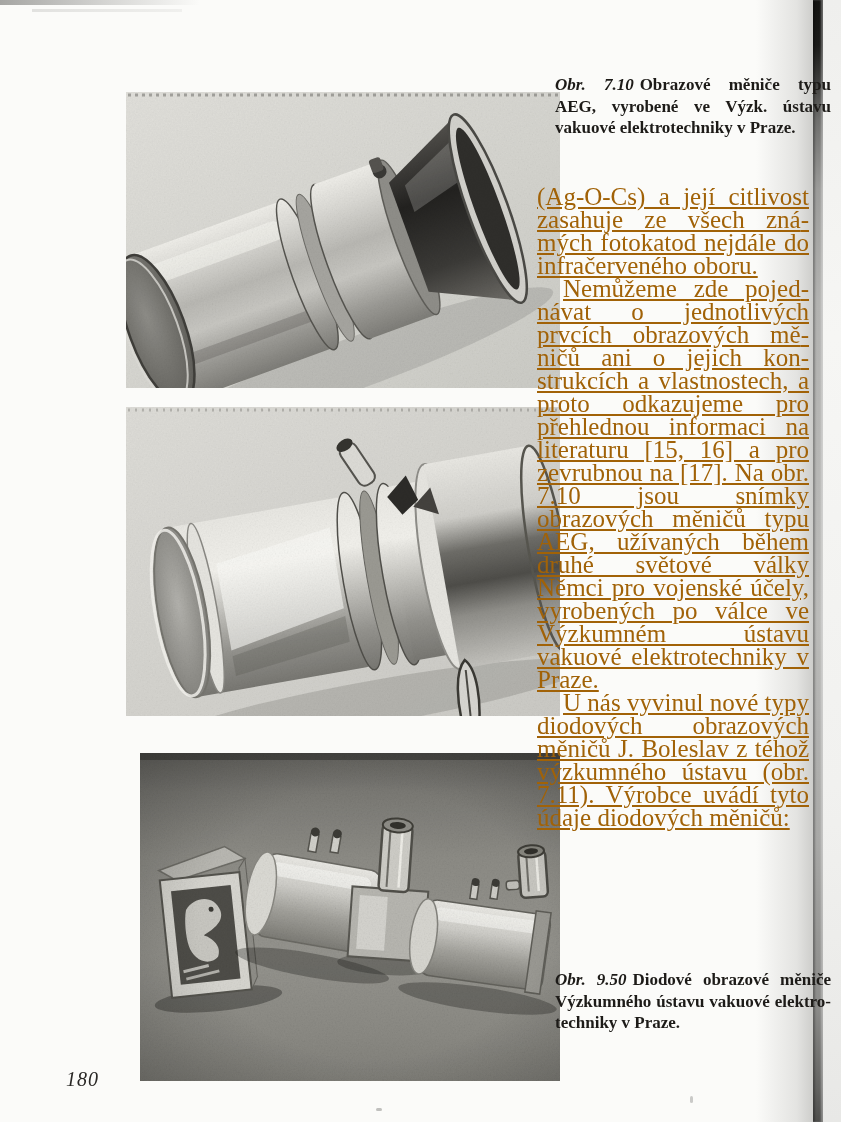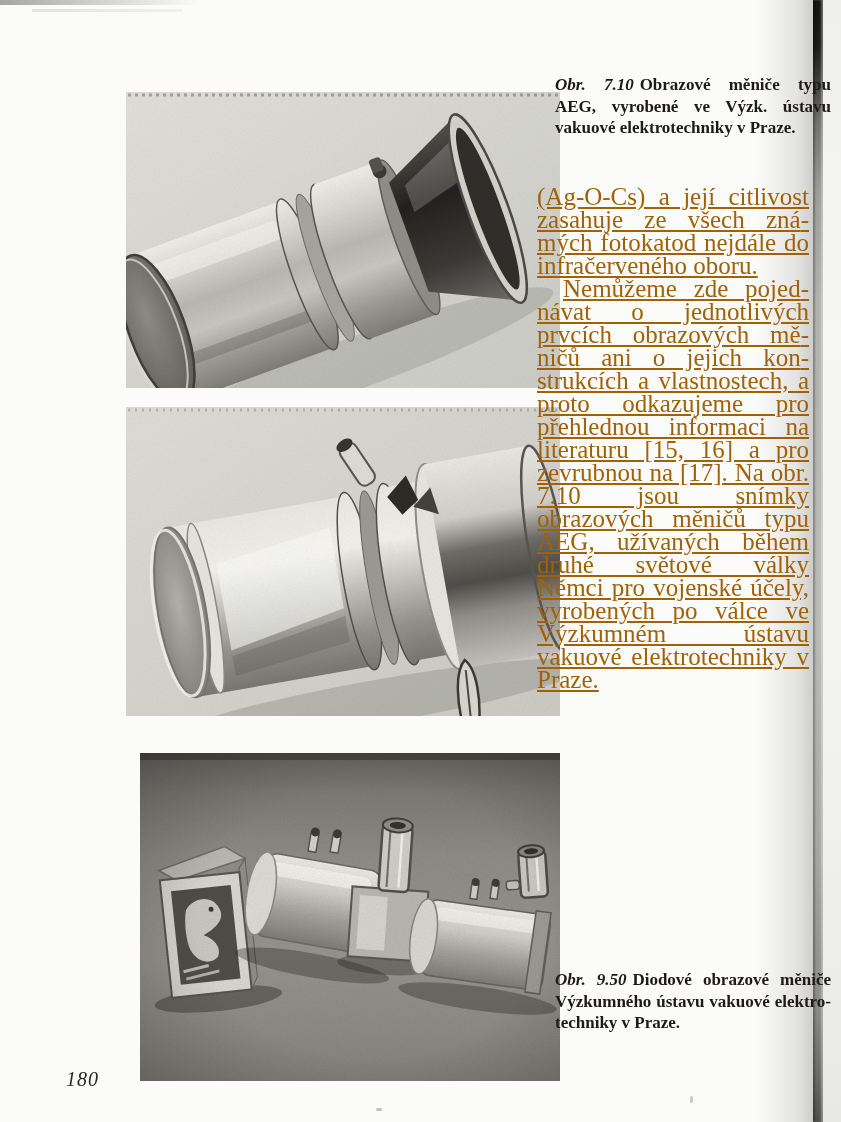--- a/index.html
+++ b/index.html
@@ -289,20 +289,21 @@
     </svg>
   </figure>
 
   <div class="caption caption-710">
     <span class="cap-label">Obr. 7.10</span><span class="cap-text">Obrazové měniče typu AEG, vyrobené ve Výzk. ústavu vakuové elek­trotechniky v Praze.</span>
   </div>
 
   <div class="body-text">
     <p class="para">(Ag-O-Cs) a její citlivost zasahuje ze všech zná­mých fotokatod nejdále do infračerveného obo­ru.</p>
     <p class="para indent">Nemůžeme zde pojed­návat o jednotlivých prvcích obrazových mě­ničů ani o jejich kon­strukcích a vlastnostech, a proto odkazujeme pro přehlednou informaci na literaturu [15, 16] a pro zevrubnou na [17]. Na obr. 7.10 jsou snímky obrazových měničů ty­pu AEG, užívaných bě­hem druhé světové vál­ky Němci pro vojenské účely, vyrobených po válce ve Výzkumném ústavu vakuové elektro­techniky v Praze.</p>
+    <p class="para indent">U nás vyvinul nové typy diodových obrazo­vých měničů J. Boleslav z téhož výzkumného ústavu (obr. 7.11). Vý­robce uvádí tyto údaje diodových měničů:</p>
   </div>
 
   <div class="caption caption-711">
     <span class="cap-label">Obr. 9.50</span><span class="cap-text">Diodové obrazo­vé měniče Výzkumného ústavu vakuové elektro­techniky v Praze.</span>
   </div>
 
   <div class="page-number">180</div>
 
 </div>
 

